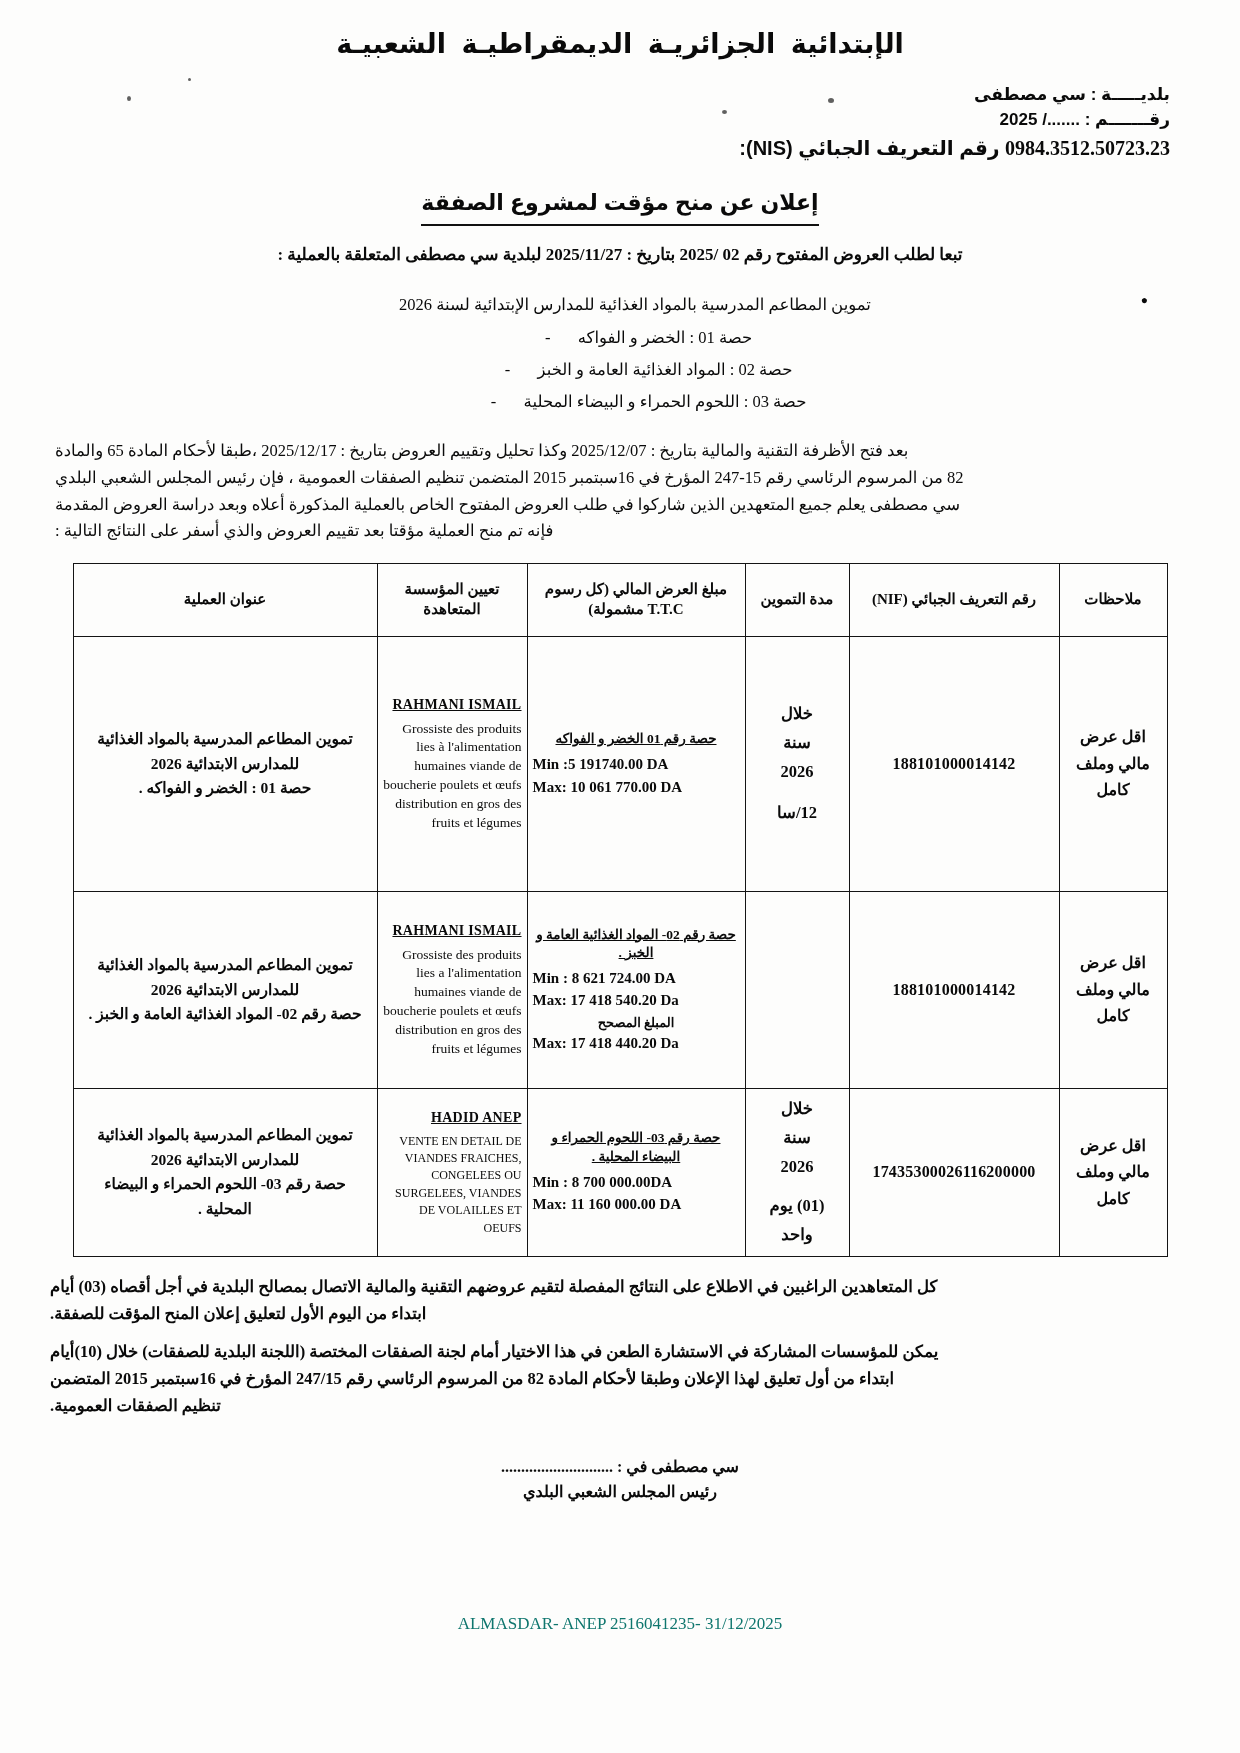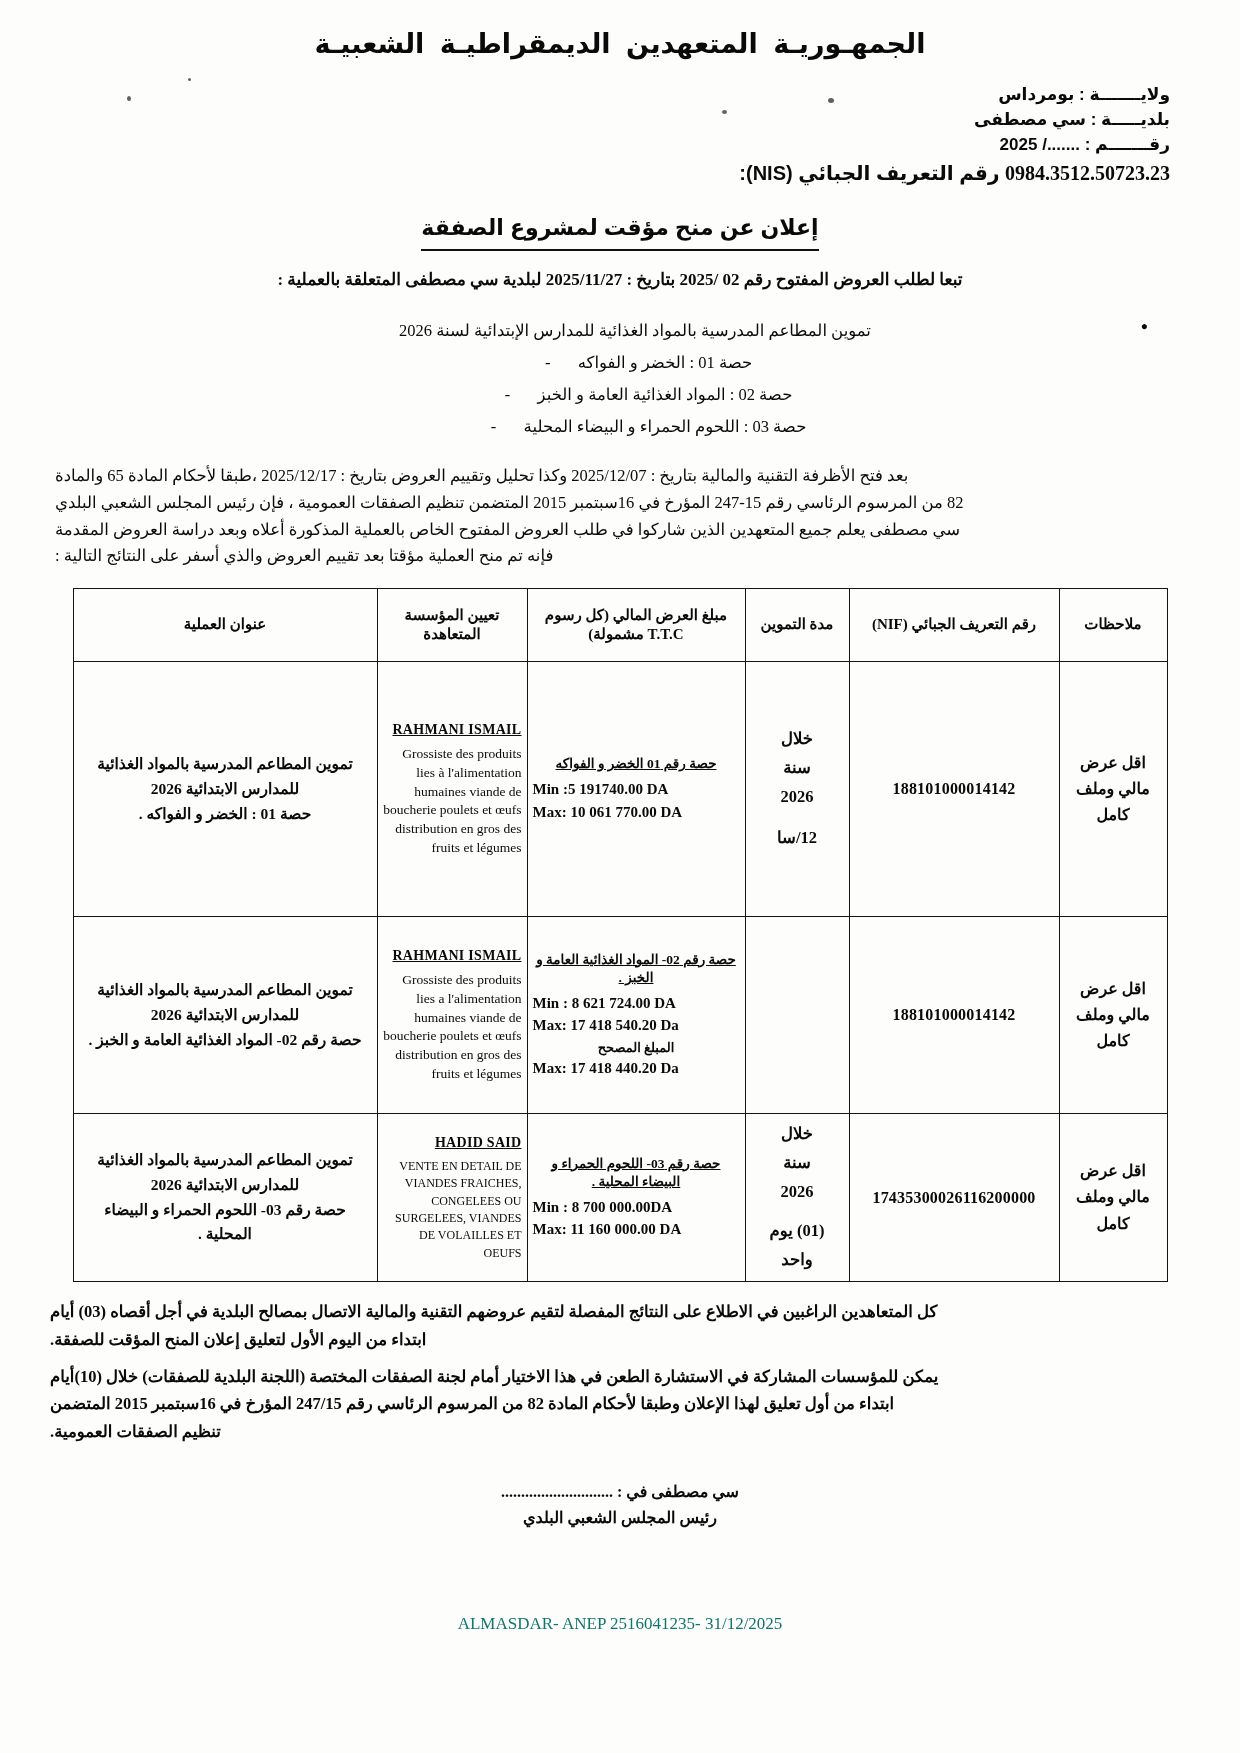--- a/index.html
+++ b/index.html
@@ -206,27 +206,23 @@
 </head>
 <body>
 
 <div class="page">
 
   <div class="speck" style="left:127px;top:96px;width:4px;height:5px;"></div>
   <div class="speck" style="left:188px;top:78px;width:3px;height:3px;"></div>
   <div class="speck" style="left:722px;top:110px;width:5px;height:4px;"></div>
   <div class="speck" style="left:828px;top:98px;width:6px;height:5px;"></div>
 
-  <div class="republic">الجمهـوريـة المتعهدين الديمقراطيـة الشعبيـة</div>
+  <div class="republic">الإبتدائية الجزائريـة الديمقراطيـة الشعبيـة</div>
 
   <div class="idblock">
-    <div>
-      <span class="lbl">ولايـــــــة :</span>
-      <span>بومرداس</span>
-    </div>
     <div>
       <span class="lbl">بلديـــــة :</span>
       <span>سي مصطفى</span>
     </div>
     <div>
       <span class="lbl">رقـــــــم :</span>
       <span>......./ 2025</span>
     </div>
     <div class="nis">
       <span class="num">0984.3512.50723.23</span>
@@ -340,21 +336,21 @@
           <div style="height:10px"></div>
           <div>(01) يوم</div>
           <div>واحد</div>
         </td>
         <td class="amount">
           <span class="lotlbl">حصة رقم 03- اللحوم الحمراء و البيضاء المحلية .</span>
           <span class="money">Min : 8 700 000.00DA</span>
           <span class="money">Max: 11 160 000.00 DA</span>
         </td>
         <td class="org">
-          <span class="oname">HADID SAID</span>
+          <span class="oname">HADID ANEP</span>
           <span class="odesc small">VENTE EN DETAIL DE VIANDES FRAICHES, CONGELEES OU SURGELEES, VIANDES DE VOLAILLES ET OEUFS</span>
         </td>
         <td class="obj">
           <div>تموين المطاعم المدرسية بالمواد الغذائية</div>
           <div>للمدارس الابتدائية 2026</div>
           <div>حصة رقم 03- اللحوم الحمراء و البيضاء</div>
           <div>المحلية .</div>
         </td>
       </tr>
     </tbody>

